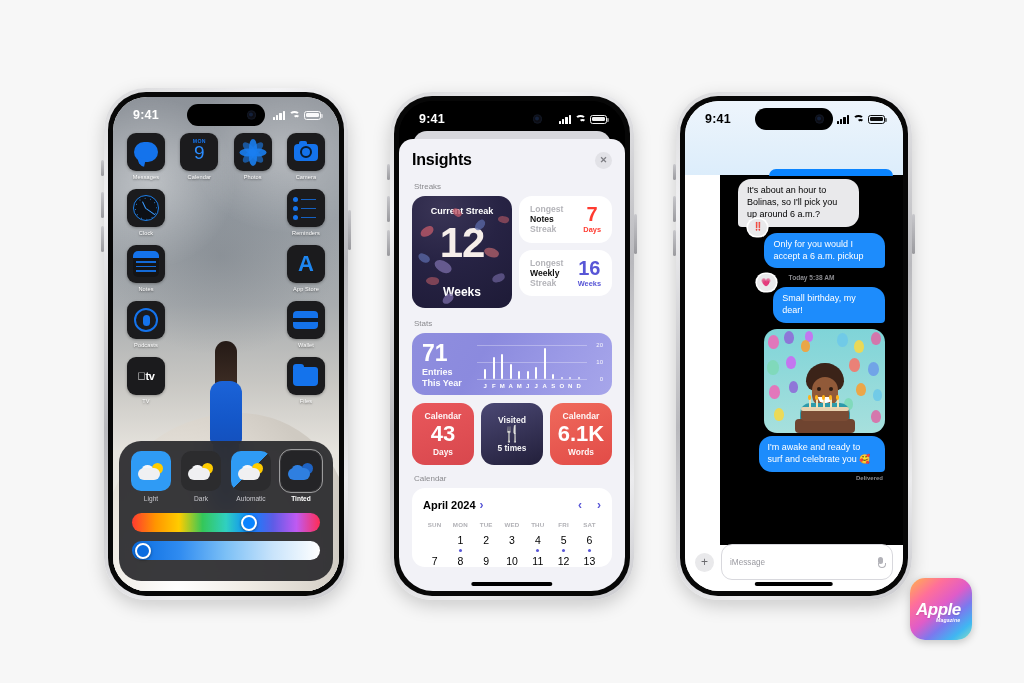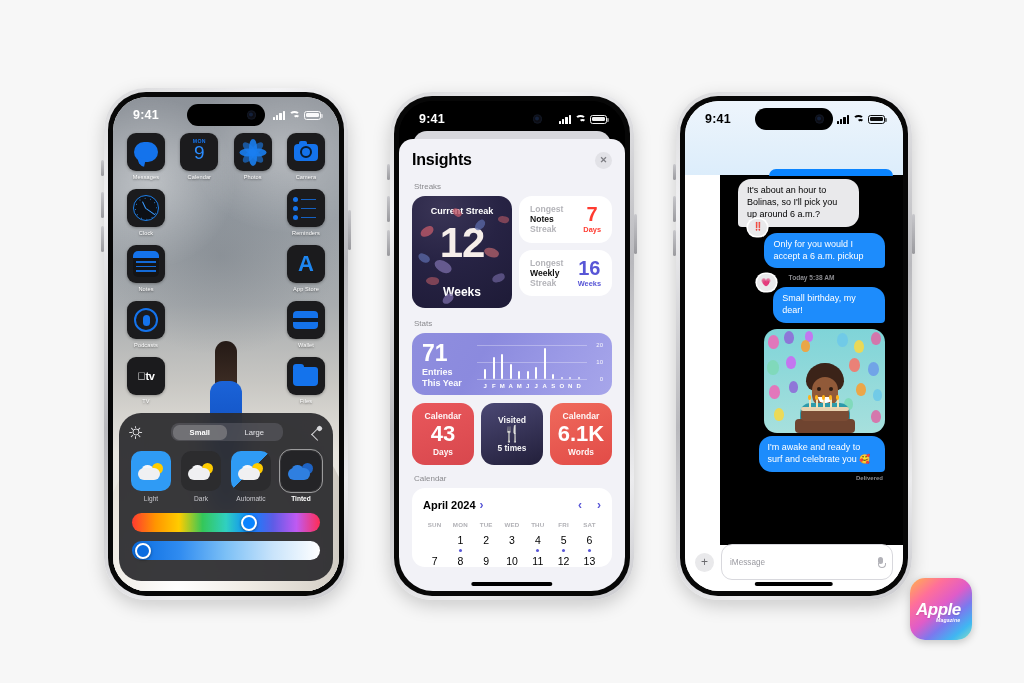--- a/index.html
+++ b/index.html
@@ -448,33 +448,20 @@
             <div class="app">
               <div class="ic">
                   <div class="files-ic"></div>
                 </div>
               <div class="lbl">Files</div>
             </div>
           </div>
         </div>
 
         <div class="sheet">
-          <div class="sheet-top">
-            <div class="sun-ic">
-                <i></i>
-                <i style="transform:rotate(45deg)"></i>
-                <i style="transform:rotate(90deg)"></i>
-                <i style="transform:rotate(135deg)"></i>
-              </div>
-            <div class="segmented">
-              <div class="seg active">Small</div>
-              <div class="seg">Large</div>
-            </div>
-            <div class="dropper"></div>
-          </div>
 
           <div class="modes">
             <div class="mode">
               <div class="sw light">
                   <div class="wicon">
                     <div class="sn"></div>
                     <div class="cl2"></div>
                     <div class="cl"></div>
                   </div>
                 </div>

